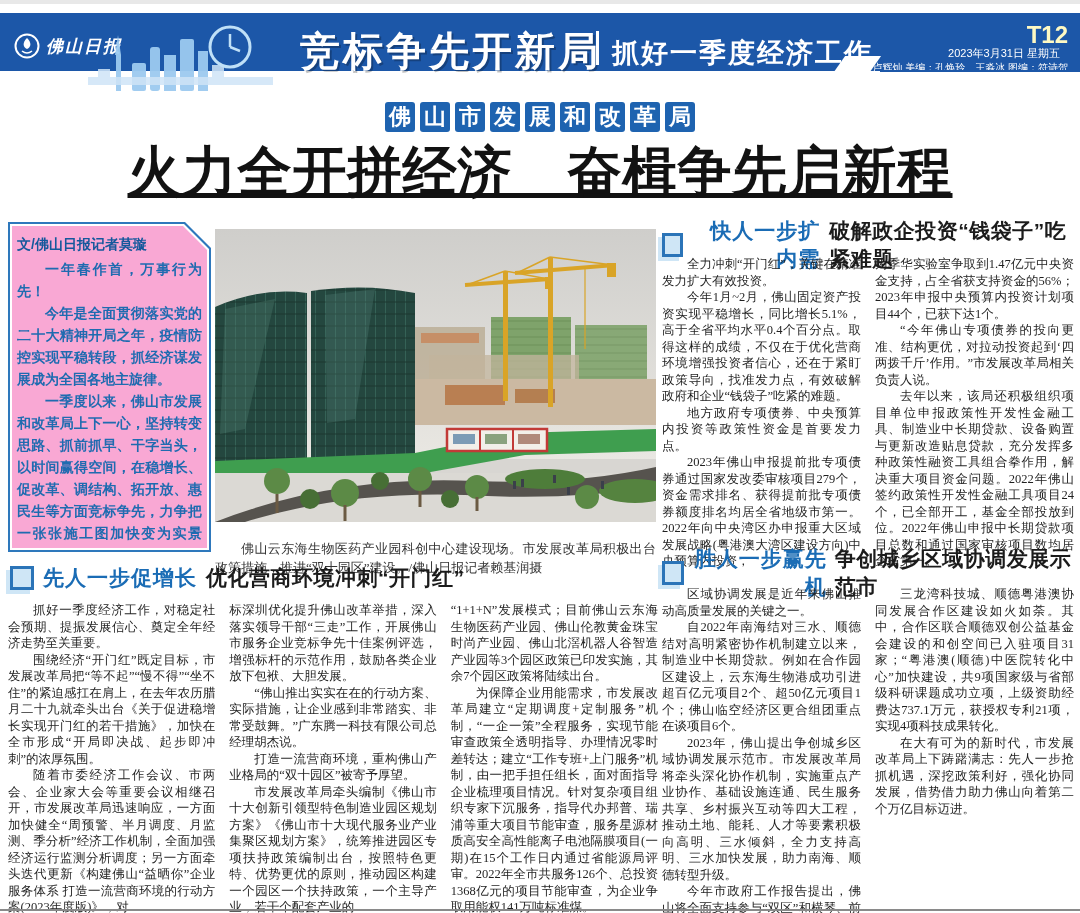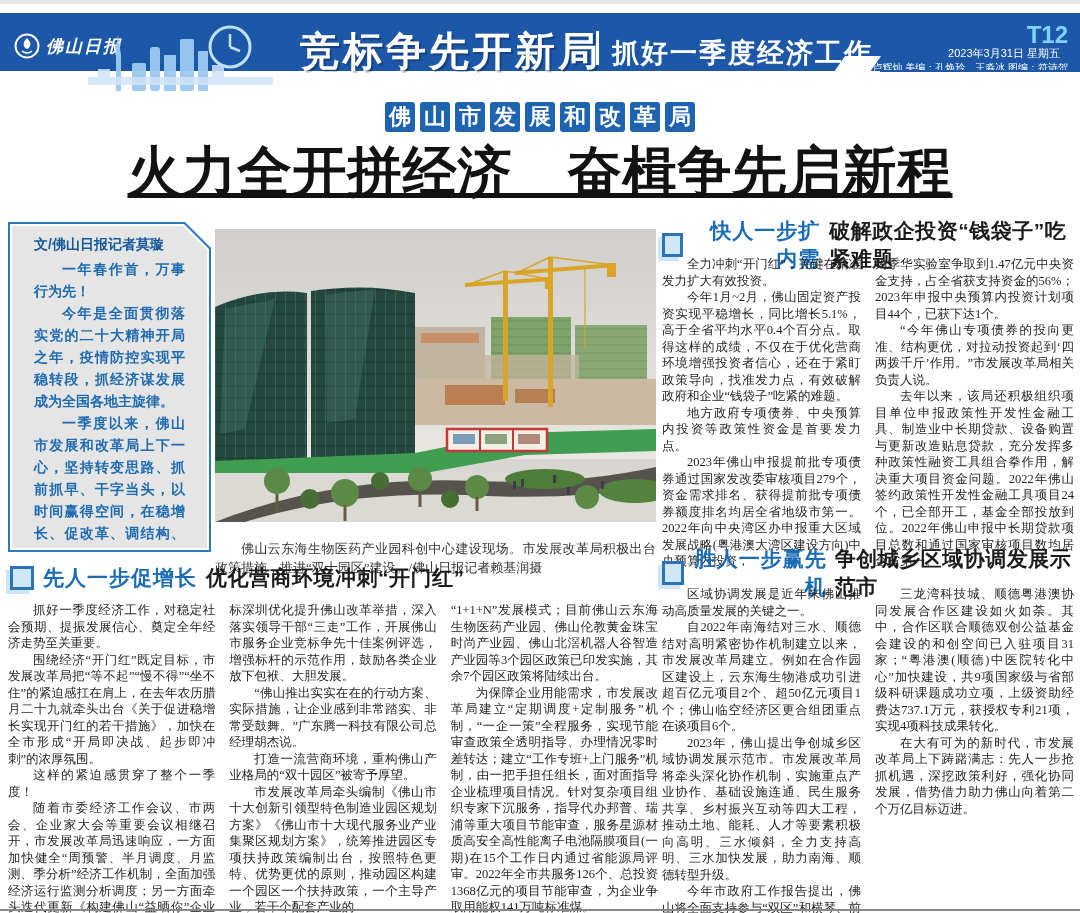--- a/index.html
+++ b/index.html
@@ -9,38 +9,38 @@
   .banner{position:absolute;left:0;top:9px;width:1080px;height:58px;background:#1c57a8;}
   .banner-notch{position:absolute;left:836px;top:52px;width:36px;height:26px;background:#ffffff;transform:skewX(-35deg);}
   .banner-rule{position:absolute;left:880px;top:66px;width:200px;height:2px;background:#1c57a8;}
   .masthead{position:absolute;left:14px;top:20px;display:flex;align-items:center;gap:6px;color:#ffffff;}
   .masthead-name{font-size:17px;font-weight:700;letter-spacing:2px;font-family:"Liberation Serif","DejaVu Serif",serif;font-style:italic;}
   .skyline{position:absolute;left:88px;top:12px;}
   .banner-title{position:absolute;left:300px;top:11px;font-size:40px;font-weight:900;color:#ffffff;letter-spacing:3px;
                 text-shadow:2px 2px 0 rgba(0,0,0,0.25);}
   .banner-divider{position:absolute;left:596px;top:18px;width:3px;height:34px;background:#ffffff;}
   .banner-sub{position:absolute;left:612px;top:22px;font-size:27px;font-weight:700;color:#ffffff;letter-spacing:2px;}
-  .edition{position:absolute;right:12px;top:8px;color:#7dd3fc;font-size:24px;font-weight:800;text-align:right;}
+  .edition{position:absolute;right:12px;top:8px;color:#fef9c3;font-size:24px;font-weight:800;text-align:right;}
   .date-line{position:absolute;right:20px;top:33px;color:#ffffff;font-size:11px;text-align:right;}
   .credits-line{position:absolute;right:12px;top:48px;color:#ffffff;font-size:10px;text-align:right;}
   
   .kicker-row{position:absolute;left:0;top:98px;width:1080px;display:flex;justify-content:center;gap:5px;}
   .kicker-box{width:30px;height:30px;background:#1e63b0;color:#ffffff;font-size:22px;font-weight:700;
               display:flex;align-items:center;justify-content:center;border-radius:3px;}
   .headline{position:absolute;left:0;top:132px;width:1080px;text-align:center;
             font-family:"Liberation Serif","DejaVu Serif",serif;font-weight:900;font-size:54px;color:#121212;letter-spacing:1px;text-decoration:underline;}
   
   .intro-outer{position:absolute;left:8px;top:218px;width:203px;height:330px;background:#2e78bc;
                -webkit-clip-path:polygon(0 0,calc(100% - 26px) 0,100% 26px,100% 100%,0 100%);
                clip-path:polygon(0 0,calc(100% - 26px) 0,100% 26px,100% 100%,0 100%);}
   .intro-mid{position:absolute;left:2px;top:2px;right:2px;bottom:2px;background:#ffffff;
              clip-path:polygon(0 0,calc(100% - 25px) 0,100% 25px,100% 100%,0 100%);}
-  .intro-fill{position:absolute;left:2px;top:2px;right:2px;bottom:2px;background:#e5e5e5;
+  .intro-fill{position:absolute;left:2px;top:2px;right:2px;bottom:2px;background:#f9a8d4;
               clip-path:polygon(0 0,calc(100% - 24px) 0,100% 24px,100% 100%,0 100%);
-              padding:10px 22px;box-sizing:border-box;}
+              padding:10px 5px;box-sizing:border-box;}
   .intro-byline{font-size:14px;font-weight:800;color:#15589c;margin:0 0 4px 0;}
   .intro-fill p.para{margin:0;color:#1f6bb0;font-size:14px;font-weight:600;line-height:22px;
                      text-align:justify;text-indent:2em;}
   
   .photo{position:absolute;left:215px;top:225px;width:441px;height:293px;overflow:hidden;background:#d8d6d2;}
   .caption{position:absolute;left:215px;top:522px;width:441px;font-family:"Liberation Serif","DejaVu Serif",serif;
            font-size:13px;line-height:19px;color:#333333;text-align:justify;text-indent:2em;}
   
   .section-header{position:absolute;display:flex;align-items:center;gap:9px;}
   .sec-icon{width:18px;height:18px;background:#cfe6f6;border:3px solid #2b74b8;box-shadow:-4px 4px 0 #cfe6f6;}
@@ -243,40 +243,39 @@
   </div>
 
   <div class="section-header" style="left:662px;top:541px;gap:8px;">
     <span class="sec-icon"></span>
     <span class="sec-title-blue">胜人一步赢先机</span>
     <span class="sec-title-black">争创城乡区域协调发展示范市</span>
   </div>
   <div class="cols" style="left:662px;top:582px;width:412px;height:322px;">
     <div class="col">
         <p class="para">区域协调发展是近年来佛山推动高质量发展的关键之一。</p>
-        <p class="para">自2022年南海结对三水、顺德结对高明紧密协作机制建立以来，市发展改革局建立。例如在合作园区建设上，云东海生物港成功引进超百亿元项目2个、超50亿元项目1个；佛山临空经济区更合组团重点在谈项目6个。</p>
+        <p class="para">自2022年南海结对三水、顺德结对高明紧密协作机制建立以来，制造业中长期贷款。例如在合作园区建设上，云东海生物港成功引进超百亿元项目2个、超50亿元项目1个；佛山临空经济区更合组团重点在谈项目6个。</p>
         <p class="para">2023年，佛山提出争创城乡区域协调发展示范市。市发展改革局将牵头深化协作机制，实施重点产业协作、基础设施连通、民生服务共享、乡村振兴互动等四大工程，推动土地、能耗、人才等要素积极向高明、三水倾斜，全力支持高明、三水加快发展，助力南海、顺德转型升级。</p>
         <p class="para">今年市政府工作报告提出，佛山将全面支持参与“双区”和横琴、前海、南沙三大平台建设，打造大湾区极点城市，在服务全国全省大局中增创新优势。</p>
       </div>
     <div class="col">
         <p class="para">三龙湾科技城、顺德粤港澳协同发展合作区建设如火如荼。其中，合作区联合顺德双创公益基金会建设的和创空间已入驻项目31家；“粤港澳(顺德)中医院转化中心”加快建设，共9项国家级与省部级科研课题成功立项，上级资助经费达737.1万元，获授权专利21项，实现4项科技成果转化。</p>
         <p class="para">在大有可为的新时代，市发展改革局上下踌躇满志：先人一步抢抓机遇，深挖政策利好，强化协同发展，借势借力助力佛山向着第二个万亿目标迈进。</p>
       </div>
   </div>
 
   <div class="section-header" style="left:10px;top:560px;">
     <span class="sec-icon"></span>
     <span class="sec-title-blue">先人一步促增长</span>
     <span class="sec-title-black">优化营商环境冲刺“开门红”</span>
   </div>
   <div class="cols" style="left:8px;top:598px;width:650px;height:306px;">
     <div class="col">
         <p class="para">抓好一季度经济工作，对稳定社会预期、提振发展信心、奠定全年经济走势至关重要。</p>
         <p class="para">围绕经济“开门红”既定目标，市发展改革局把“等不起”“慢不得”“坐不住”的紧迫感扛在肩上，在去年农历腊月二十九就牵头出台《关于促进稳增长实现开门红的若干措施》，加快在全市形成“开局即决战、起步即冲刺”的浓厚氛围。</p>
-        <p class="para">这样的紧迫感贯穿了整个一季度！</p>
         <p class="para">随着市委经济工作会议、市两会、企业家大会等重要会议相继召开，市发展改革局迅速响应，一方面加快健全“周预警、半月调度、月监测、季分析”经济工作机制，全面加强经济运行监测分析调度；另一方面牵头迭代更新《构建佛山“益晒你”企业服务体系 打造一流营商环境的行动方案(2023年度版)》，对</p>
       </div>
     <div class="col">
         <p class="para cont">标深圳优化提升佛山改革举措，深入落实领导干部“三走”工作，开展佛山市服务企业竞标争先十佳案例评选，增强标杆的示范作用，鼓励各类企业放下包袱、大胆发展。</p>
         <p class="para">“佛山推出实实在在的行动方案、实际措施，让企业感到非常踏实、非常受鼓舞。”广东腾一科技有限公司总经理胡杰说。</p>
         <p class="para">打造一流营商环境，重构佛山产业格局的“双十园区”被寄予厚望。</p>
         <p class="para">市发展改革局牵头编制《佛山市十大创新引领型特色制造业园区规划方案》《佛山市十大现代服务业产业集聚区规划方案》，统筹推进园区专项扶持政策编制出台，按照特色更特、优势更优的原则，推动园区构建一个园区一个扶持政策，一个主导产业，若干个配套产业的</p>
       </div>
     <div class="col">
         <p class="para cont">“1+1+N”发展模式；目前佛山云东海生物医药产业园、佛山伦教黄金珠宝时尚产业园、佛山北滘机器人谷智造产业园等3个园区政策已印发实施，其余7个园区政策将陆续出台。</p>

